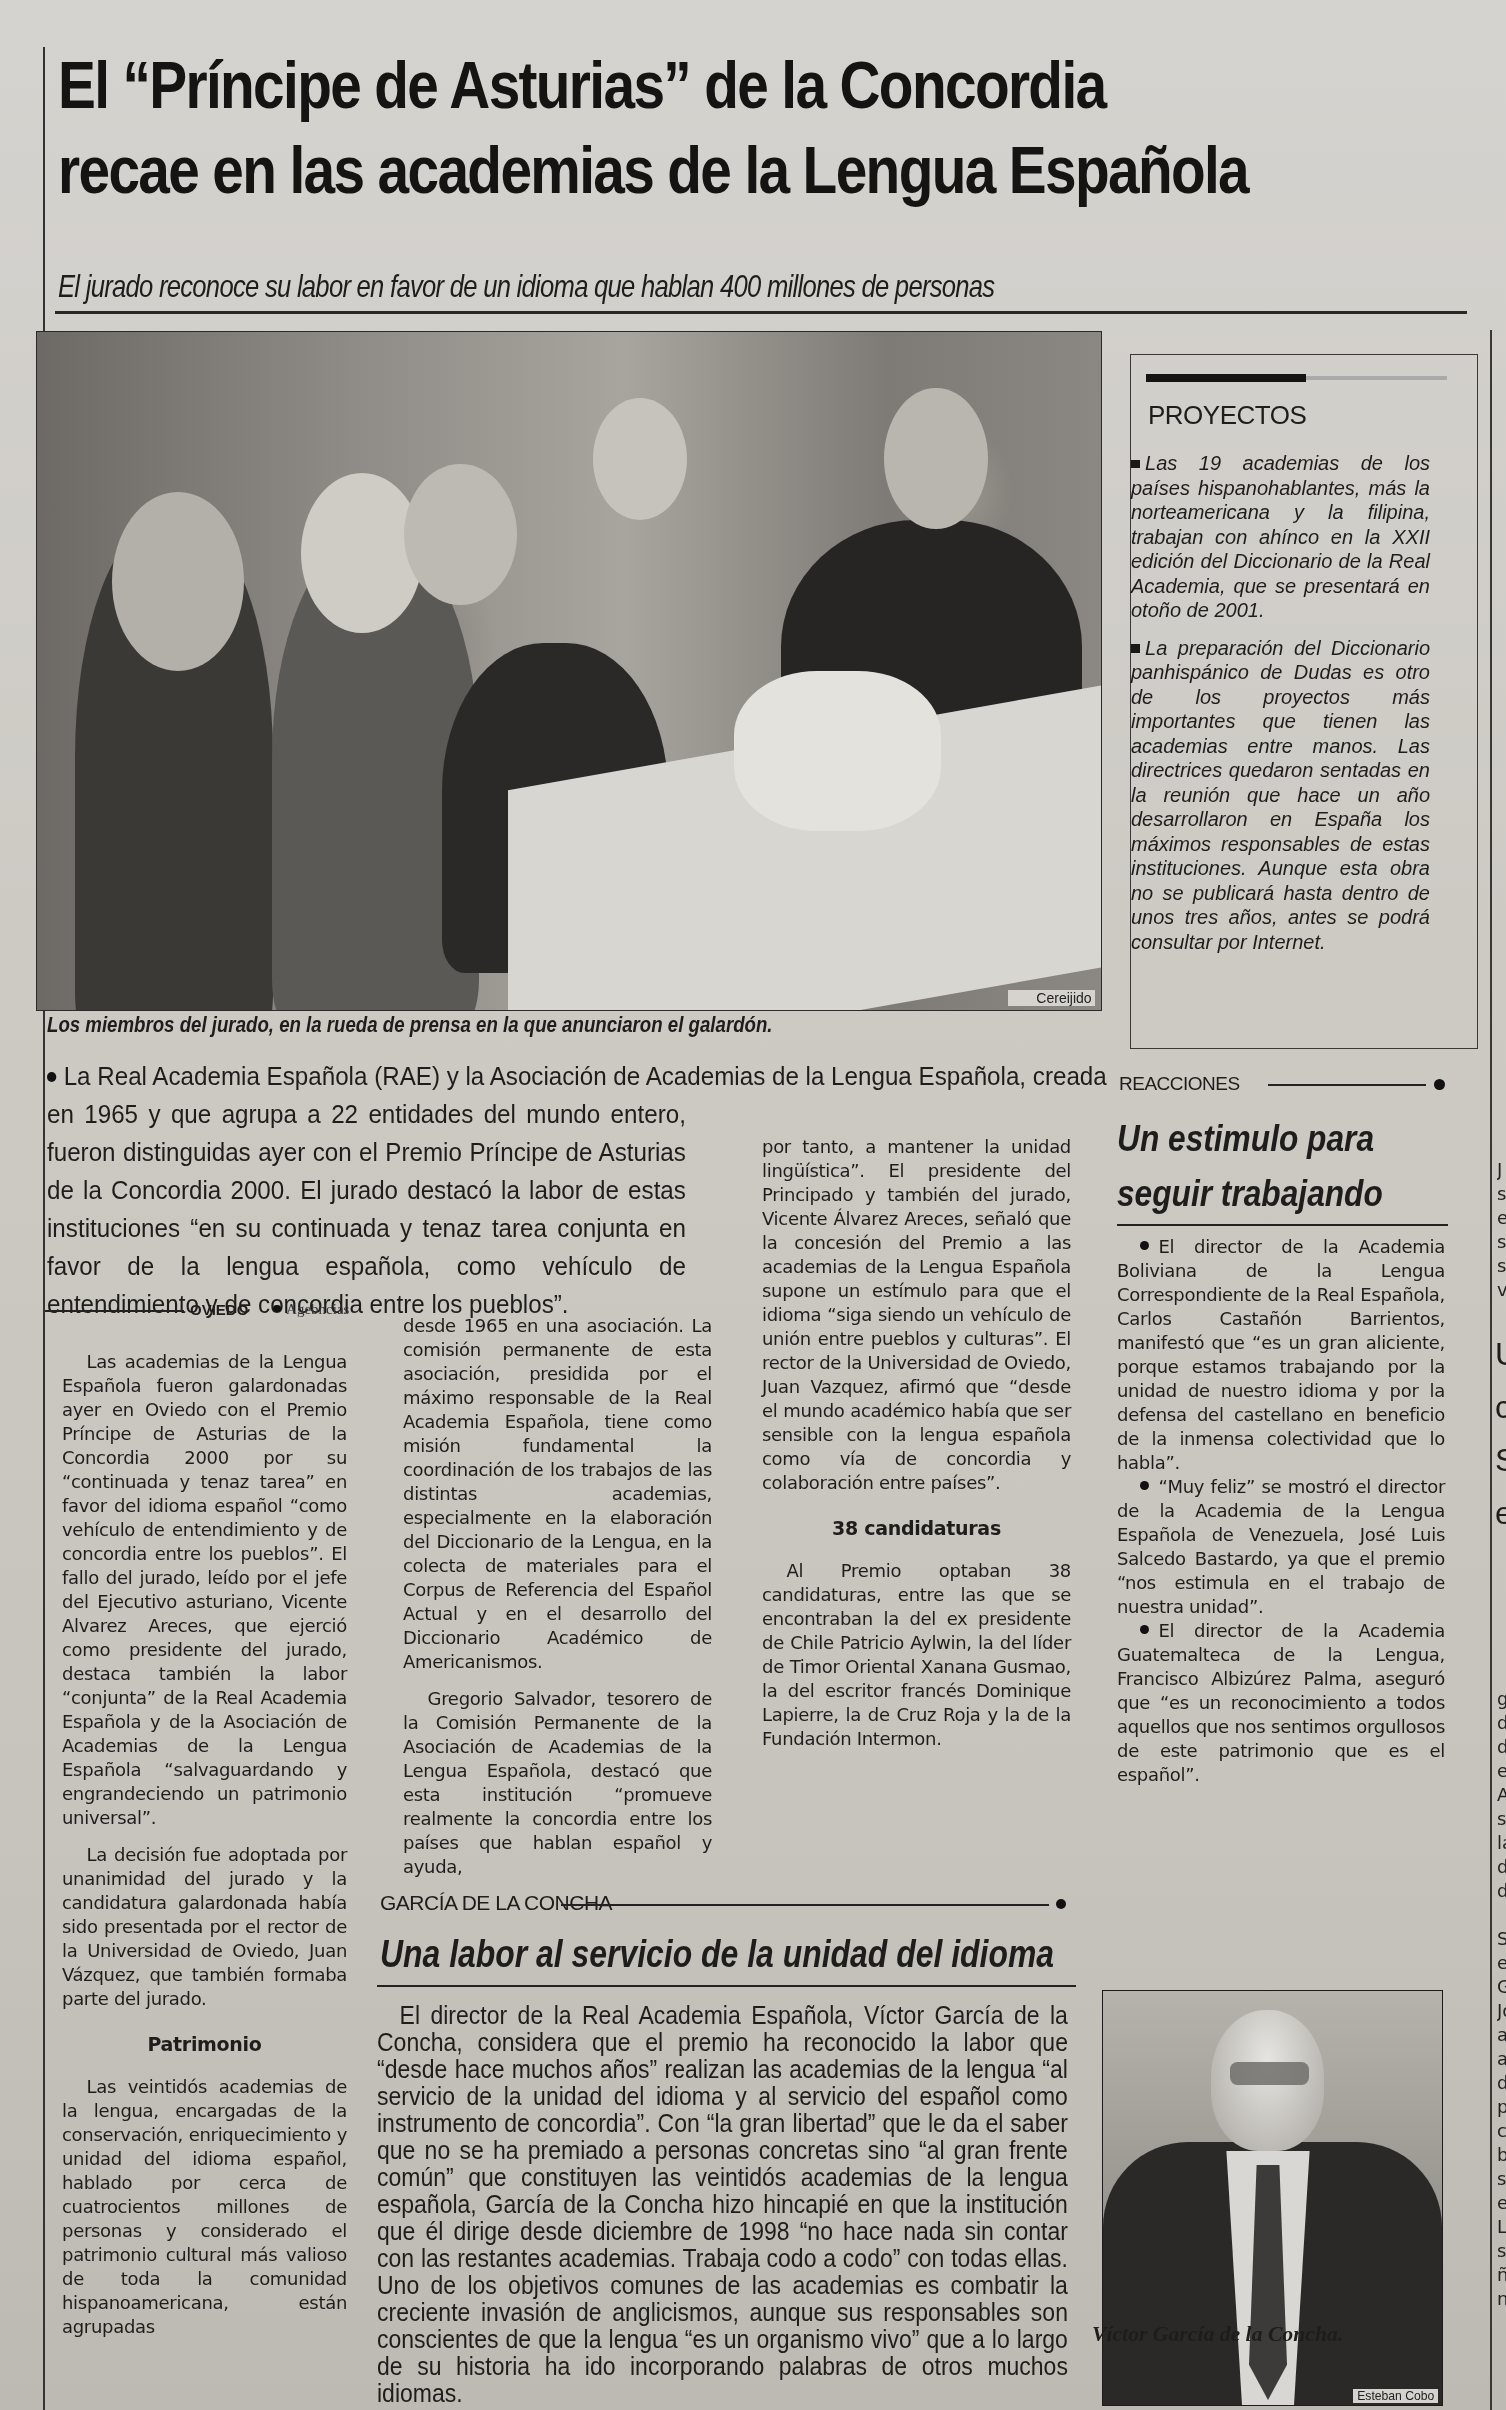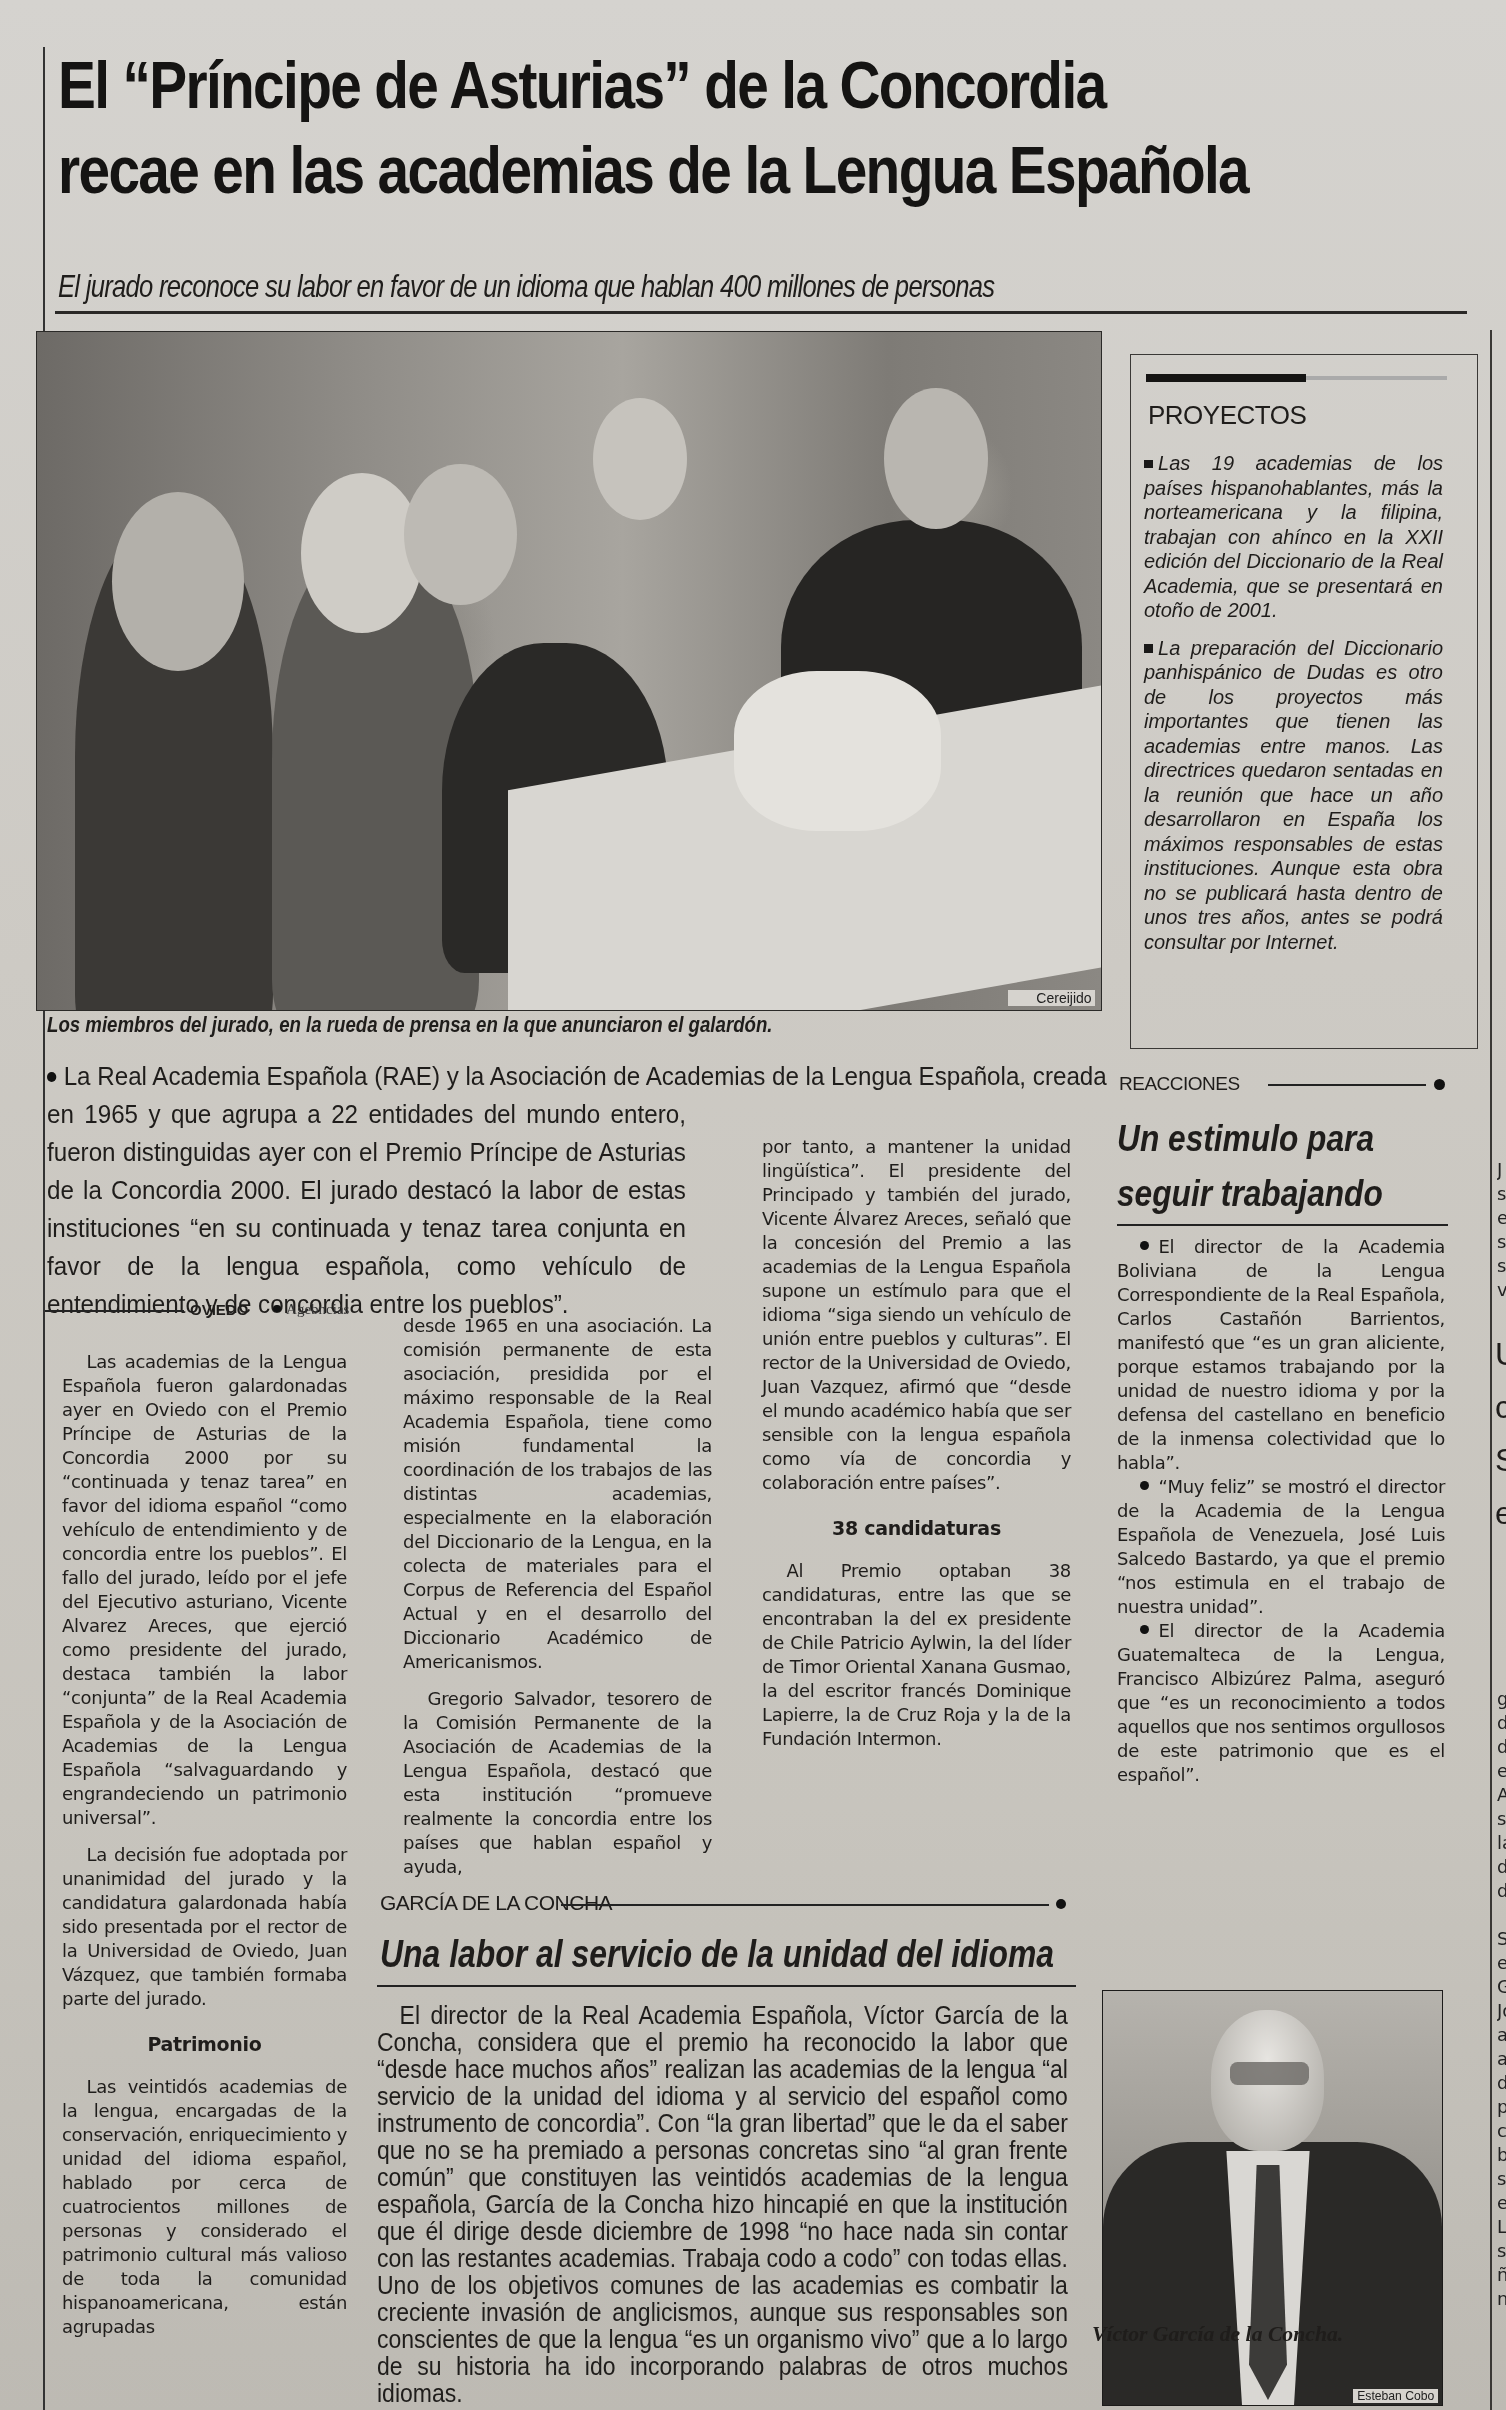--- a/index.html
+++ b/index.html
@@ -52,21 +52,21 @@
     font-size: 21.7px; line-height: 28px; transform: scaleX(0.86); transform-origin: left top; white-space: nowrap;
   }
 
   .sidebox {
     position: absolute; left: 1130px; top: 354px; width: 320px; height: 693px;
     border: 1.9px solid #3a3836; padding: 0 13px;
   }
   .sidebox .bar { position: absolute; left: 15px; top: 21px; width: 301px; height: 3.8px; background: #aaa; }
   .sidebox .bar::before { content: ""; position: absolute; left: 0; top: -1.9px; width: 160px; height: 7.5px; background: #151413; }
   .sidebox .title { position: absolute; left: 17px; top: 45px; font-family: "Liberation Sans", sans-serif; font-size: 26px; letter-spacing: -0.5px; }
-  .sidebox .items { position: absolute; left: 13px; top: 96px; width: 299px; }
+  .sidebox .items { position: absolute; left: 0; top: 96px; width: 299px; }
   .sidebox .item { font-family: "Liberation Sans", sans-serif; font-style: italic; font-size: 20px; line-height: 24.5px; text-align: justify; margin-bottom: 13px; }
   .bullet-sq { display: inline-block; width: 8.5px; height: 8.5px; background: #1a1918; margin-right: 5.6px; vertical-align: 1.9px; }
 
   .lede {
     position: absolute; left: 47px; top: 1057px; width: 1055px;
     font-family: "Liberation Sans", sans-serif; font-size: 26px; line-height: 38px;
     transform: scaleX(0.93); transform-origin: left top;
   }
   .lede-line { white-space: nowrap; }
   .lede .short { width: 687px; display: block; white-space: normal; text-align: justify; }

